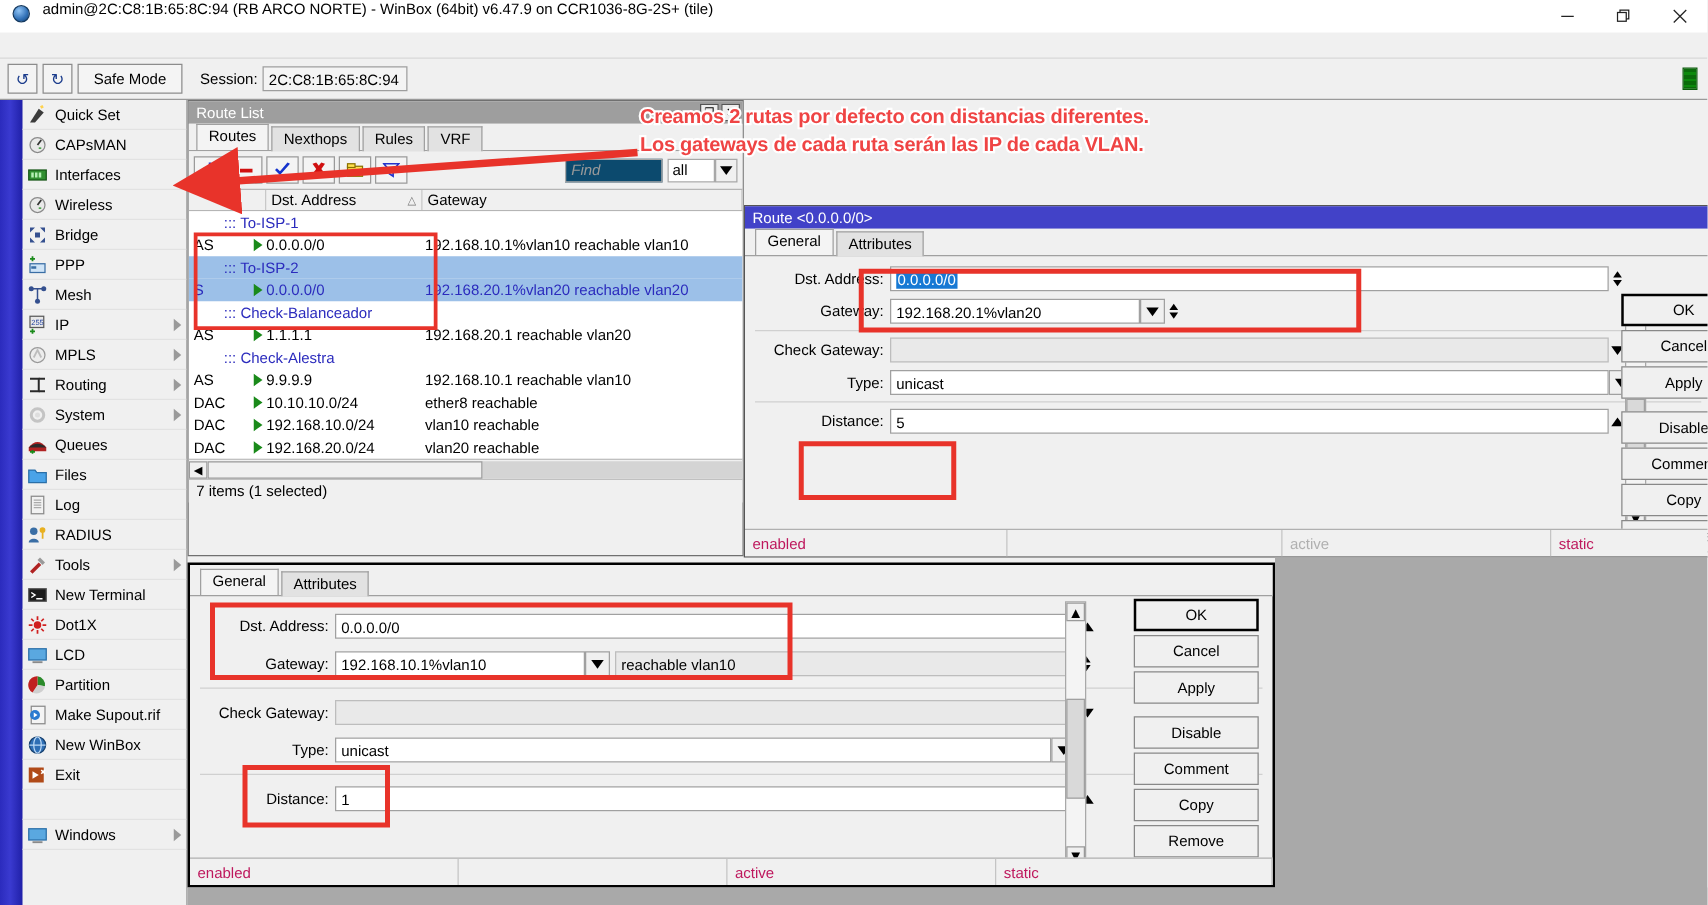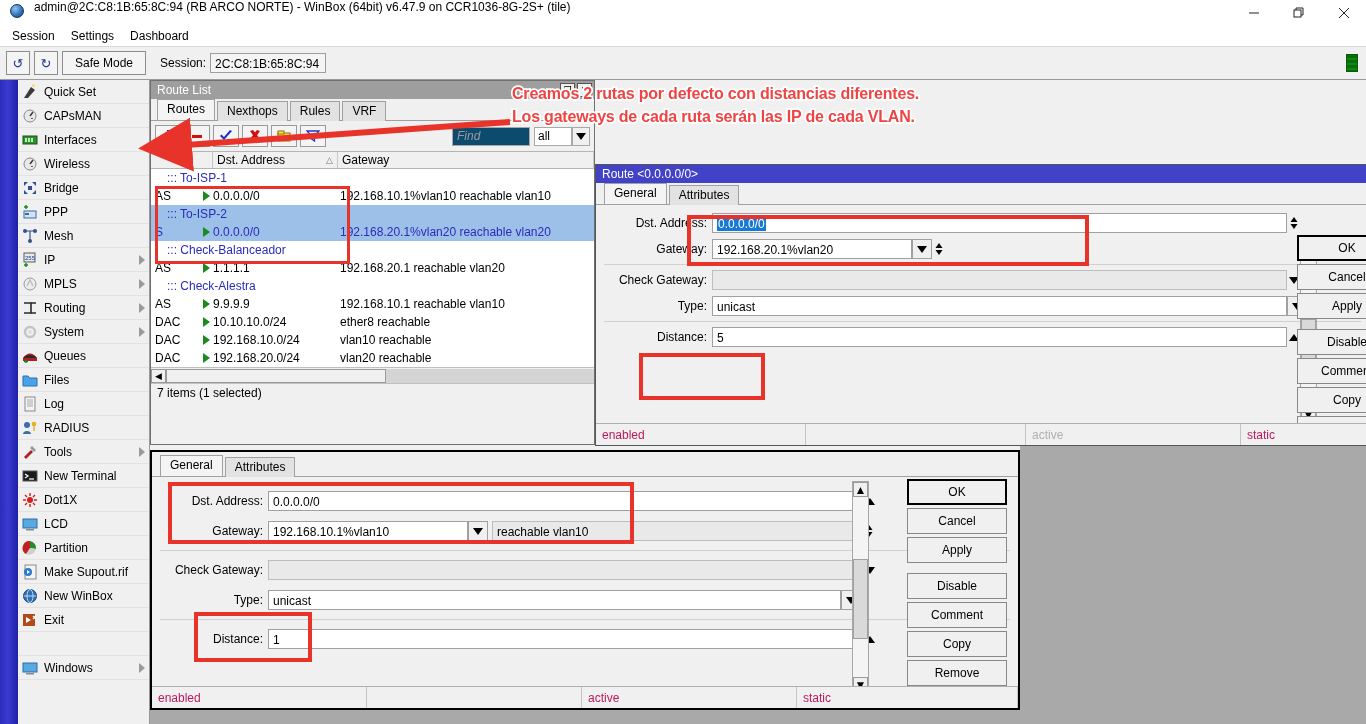--- a/index.html
+++ b/index.html
@@ -137,21 +137,21 @@
   }
   .gh-c { border-right:1px solid #c8c8c8; padding-left:4px; display:flex; align-items:center; position:relative; }
   .grid-body { background:#fff; height:198px; overflow:hidden; font-size:12px; }
   .row { display:flex; height:18px; align-items:center; }
   .row.sel { background:#9cc0e8; }
   .row .c-flags { width:48px; padding-left:4px; color:#000; flex:none; }
   .row .c-arrow { width:14px; flex:none; display:flex; align-items:center; justify-content:center; }
   .row .c-dst { width:125px; flex:none; color:#000; }
   .row .c-gw { flex:1; color:#000; padding-left:2px; }
   .row.sel .c-flags, .row.sel .c-dst, .row.sel .c-gw { color:#2b2bbd; }
-  .row.comment { color:#2b2bbd; padding-left:16px; }
+  .row.comment { color:#2b2bbd; padding-left:28px; }
   .row.comment.sel { background:#9cc0e8; }
   .tri { width:0;height:0;border-top:5px solid transparent;border-bottom:5px solid transparent;border-left:7px solid #1a8a1a; }
   .rl-hscroll { height:16px; display:flex; align-items:center; background:#f0f0f0; border-top:1px solid #c0c0c0; }
   .hs-left { width:15px; height:14px; border:1px solid #9a9a9a; background:#f0f0f0; display:flex; align-items:center; justify-content:center; font-size:9px;}
   .hs-track { flex:1; height:14px; background:#d4d4d4; position:relative; }
   .hs-thumb { position:absolute; left:0; top:0; width:220px; height:14px; background:#f0f0f0; border:1px solid #9a9a9a; }
   .rl-status { height:19px; display:flex; align-items:center; padding-left:6px; font-size:12px;
                background:#f0f0f0; border-top:1px solid #c0c0c0; }
 
   
@@ -235,25 +235,20 @@
       </div>
       <div class="winctrl">
         <svg width="12" height="12" viewBox="0 0 12 12">
           <line x1="1" y1="1" x2="11" y2="11" stroke="#222" stroke-width="1"></line>
           <line x1="11" y1="1" x2="1" y2="11" stroke="#222" stroke-width="1"></line>
         </svg>
       </div>
     </div>
   </div>
 
-  <div class="menubar">
-    <div class="mi">Session</div>
-    <div class="mi">Settings</div>
-    <div class="mi">Dashboard</div>
-  </div>
 
   <div class="toolbar">
     <div class="tbtn">↺</div>
     <div class="tbtn">↻</div>
     <div class="tbtn wide">Safe Mode</div>
     <div class="sess-label">Session:</div>
     <div class="sess-box">2C:C8:1B:65:8C:94</div>
     <div class="green-ind"></div>
   </div>
 

